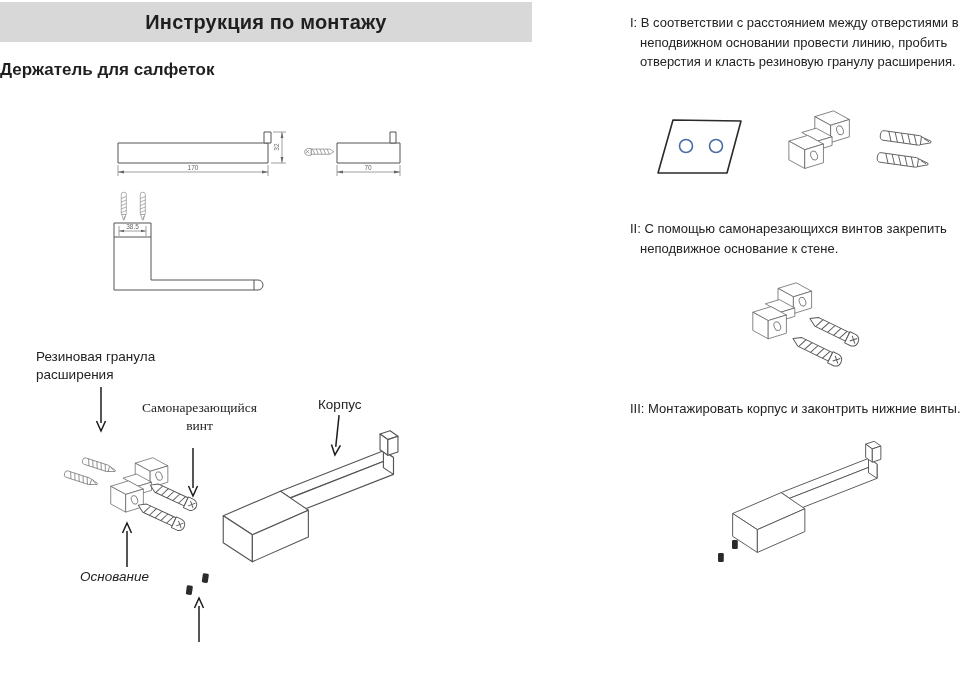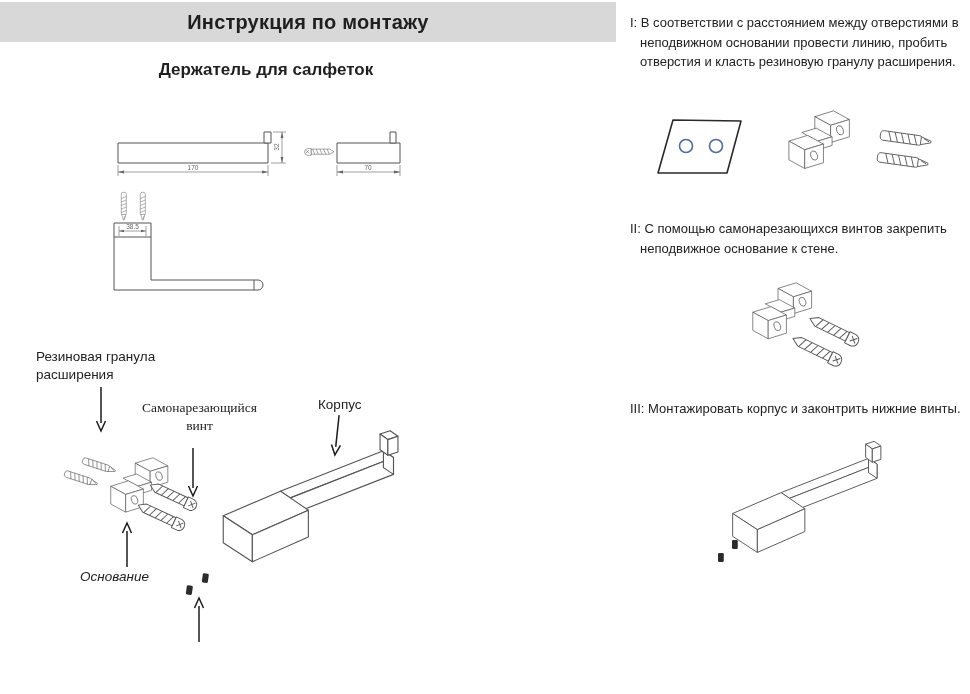--- a/index.html
+++ b/index.html
@@ -2,24 +2,24 @@
 <html style="--header-bg: #d8d8d8; --line-art: #555555; --hole-accent: #4a6da8; --text: #1f1f1f;"><head>
 <meta charset="utf-8">
 <style>
   :root{
     --header-bg:#d8d8d8; --line-art:#555555; --hole-accent:#4a6da8; --text:#1f1f1f;
   }
   html,body{margin:0;padding:0;background:#fff;}
   body{font-family:"Liberation Sans","DejaVu Sans",sans-serif;color:var(--text);}
   #page{position:relative;width:970px;height:694px;background:#fff;overflow:hidden;}
 
-  .header-bar{position:absolute;left:0;top:2px;width:616px;height:40px;
+  .header-bar{position:absolute;left:0;top:2px;width:532px;height:40px;
     background:var(--header-bg);display:flex;align-items:center;justify-content:center;}
   .header-title{font-size:20px;font-weight:600;letter-spacing:.2px;}
-  .subtitle{position:absolute;left:0;top:60px;width:532px;text-align:center;
+  .subtitle{position:absolute;left:0;top:60px;width:532px;text-align:left;
     font-size:17px;font-weight:600;}
 
   .step-text{position:absolute;left:630px;width:338px;font-size:13px;line-height:1.5;
     padding-left:10px;text-indent:-10px;color:#222;}
   #step1-text{top:13px;} #step2-text{top:219px;} #step3-text{top:399px;}
 
   .part-label{position:absolute;font-size:13.5px;line-height:1.35;color:#222;}
   #rubber-label{left:36px;top:348px;width:132px;text-align:left;}
   #screw-label{left:132px;top:399px;width:135px;text-align:center;font-family:Liberation Serif, serif;}
   #korpus-label{left:318px;top:396px;width:64px;}

